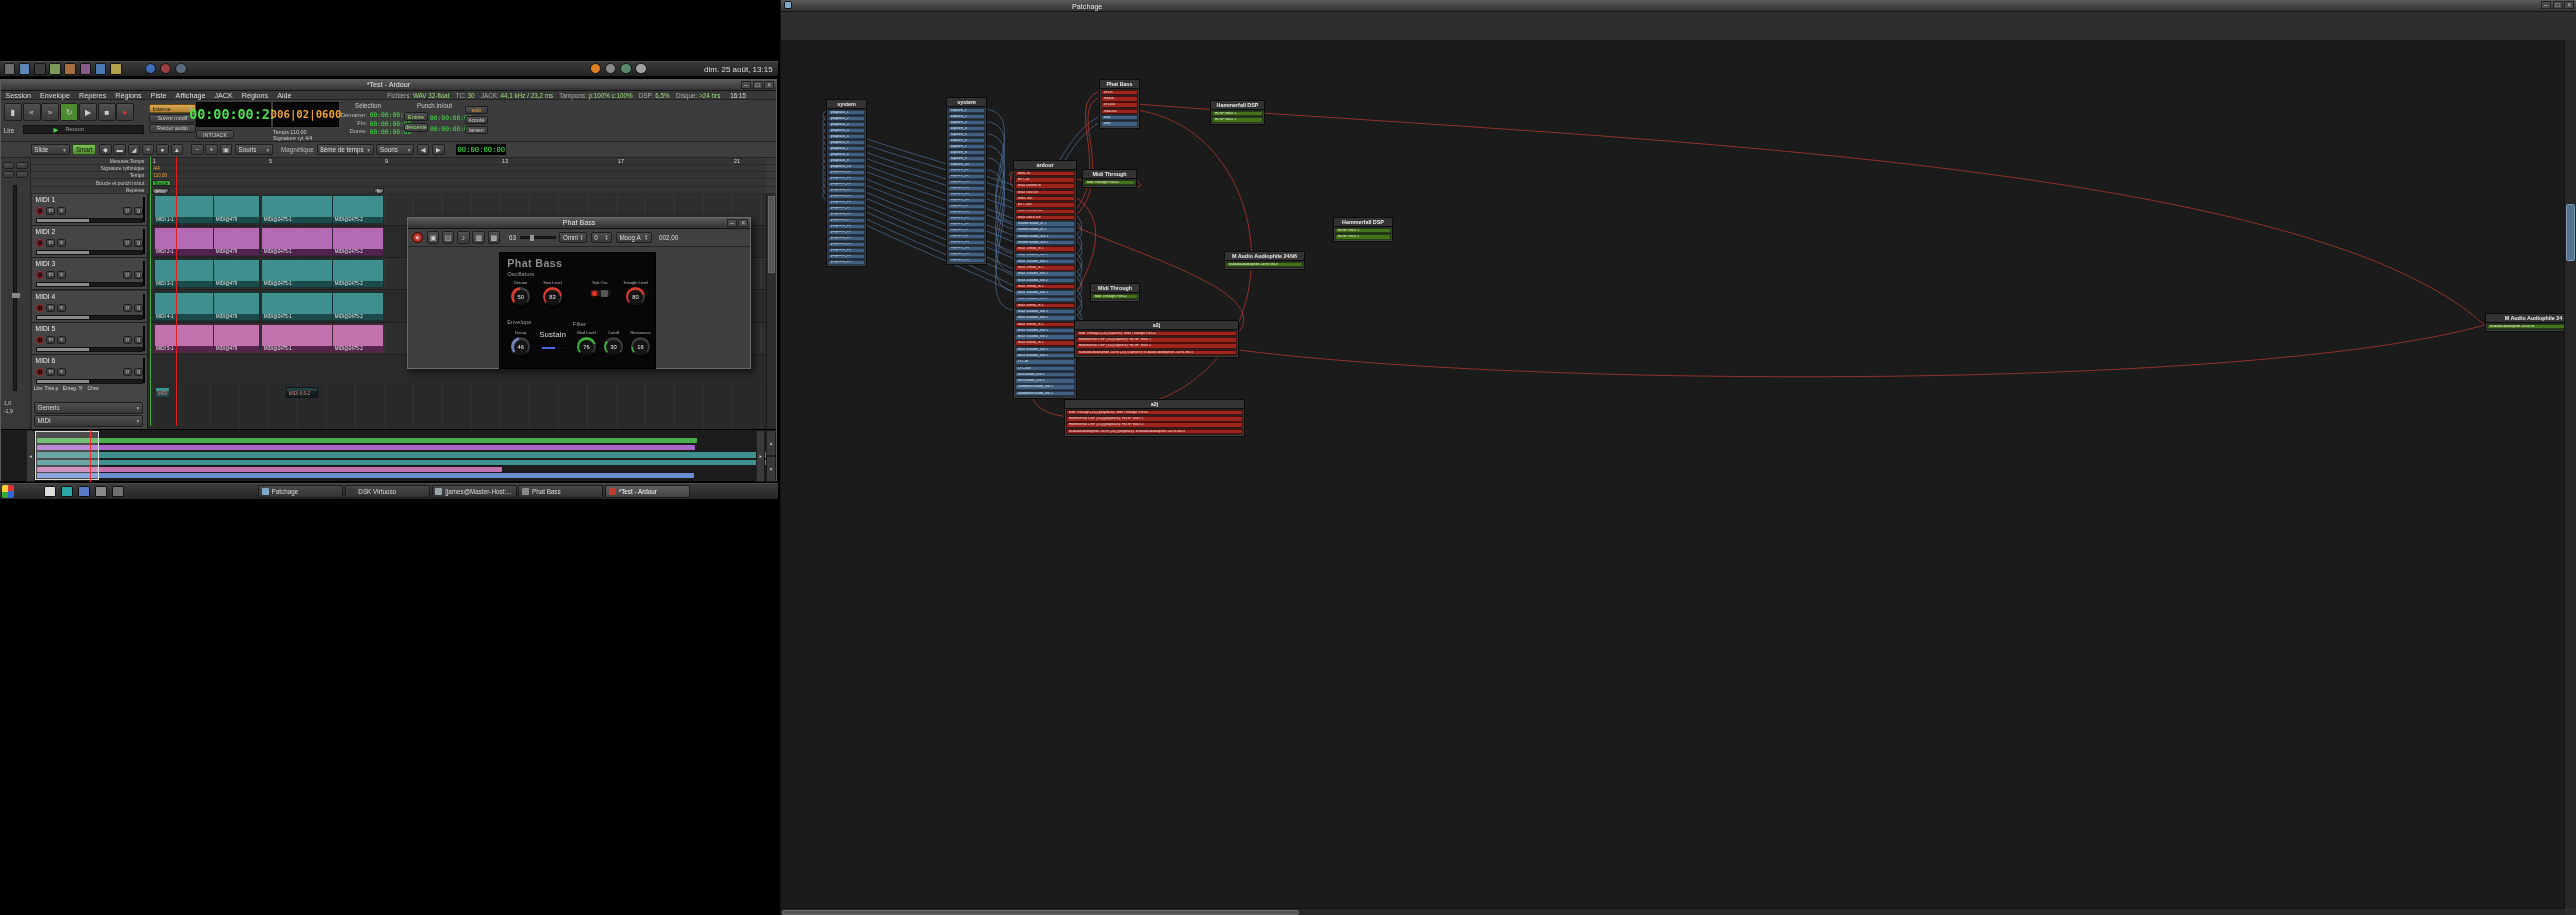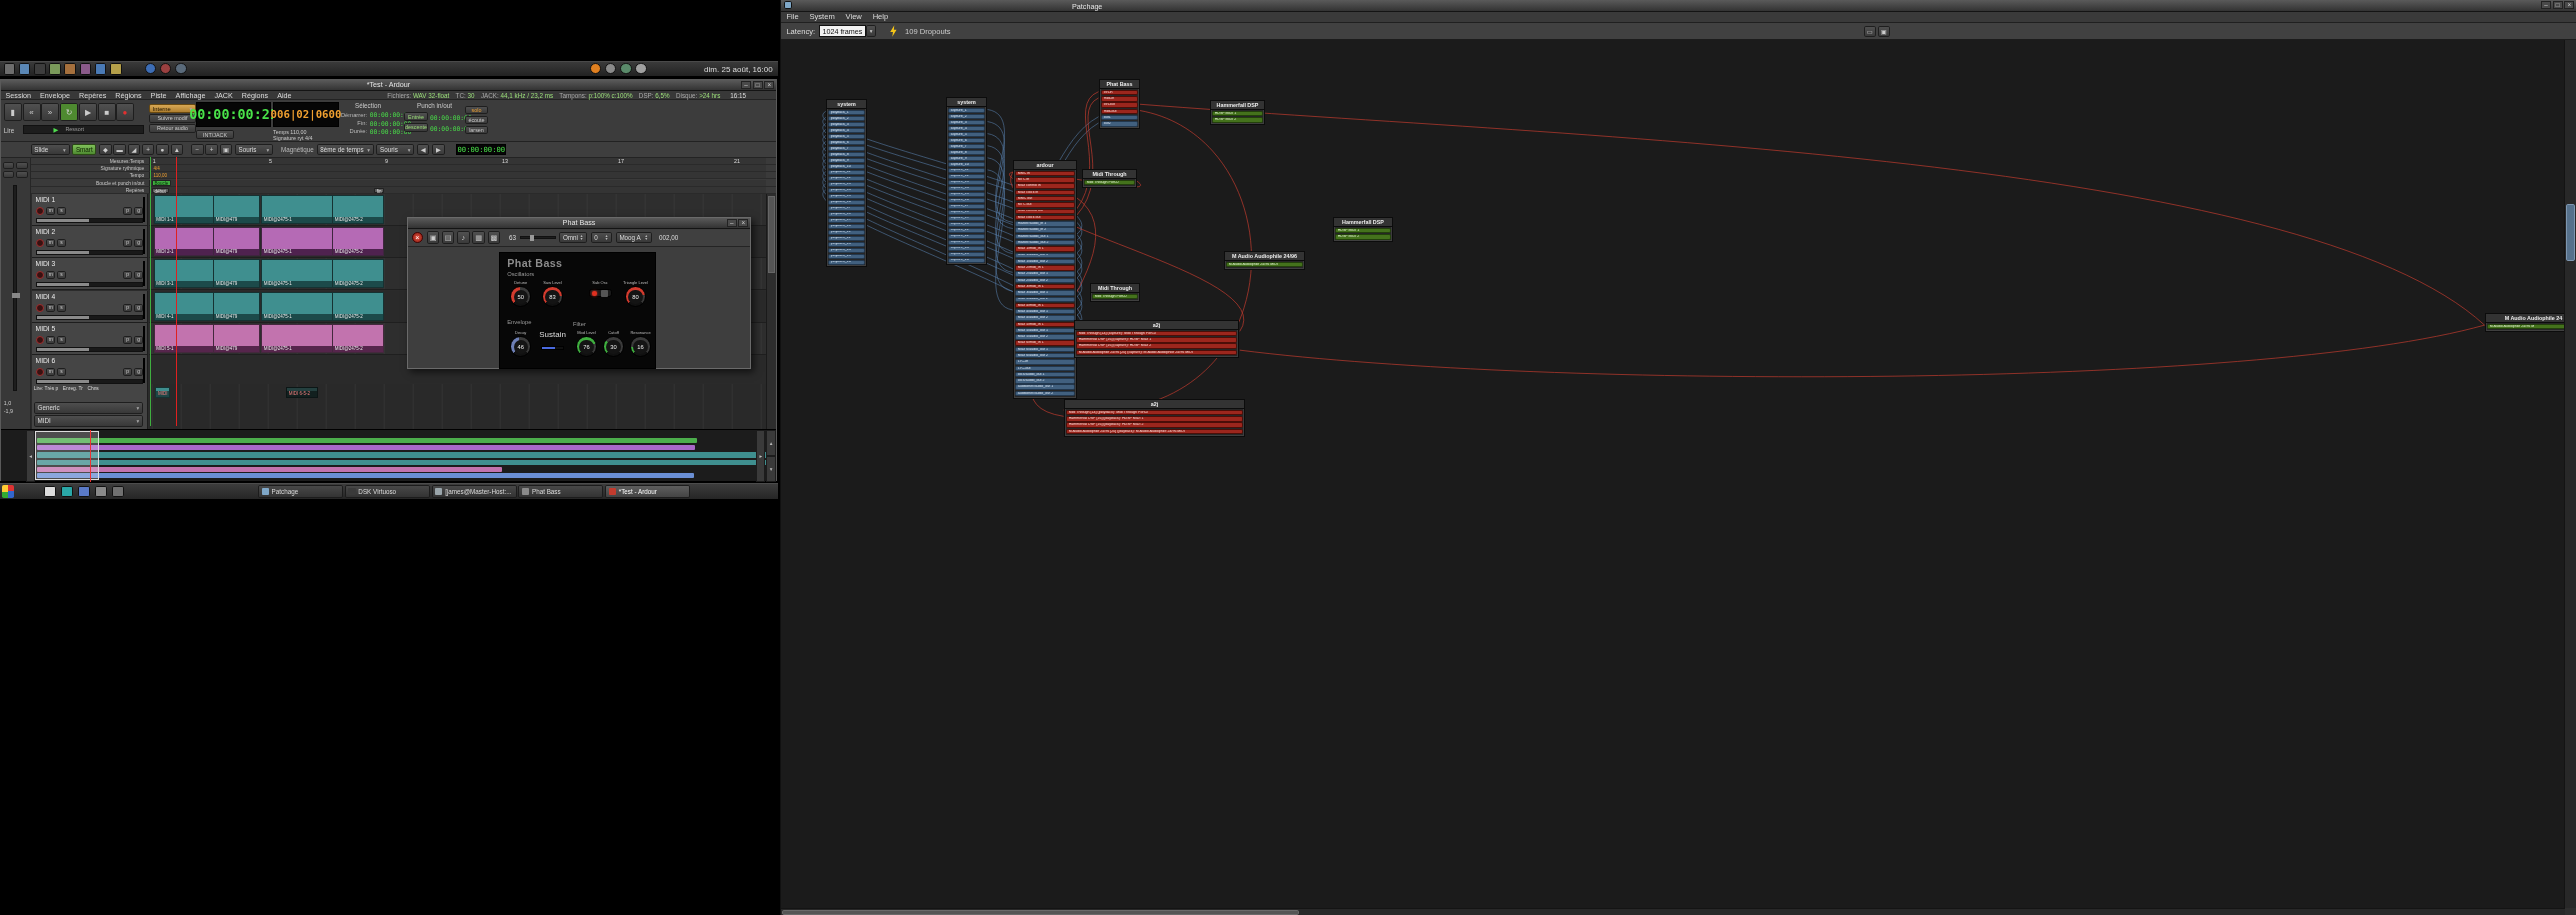--- a/index.html
+++ b/index.html
@@ -171,21 +171,21 @@
       <div class="tp-ic" style="background: rgb(61, 109, 181); border-radius: 50%;"></div>
       <div class="tp-ic" style="background: rgb(154, 64, 64); border-radius: 50%;"></div>
       <div class="tp-ic" style="background: rgb(90, 106, 122); border-radius: 50%;"></div>
     </div>
   <div id="tp-tray">
       <div class="tp-ic" style="background: rgb(224, 128, 32); border-radius: 50%;"></div>
       <div class="tp-ic" style="background: rgb(138, 138, 138); border-radius: 50%;"></div>
       <div class="tp-ic" style="background: rgb(90, 138, 106); border-radius: 50%;"></div>
       <div class="tp-ic" style="background: rgb(160, 160, 160); border-radius: 50%;"></div>
     </div>
-  <div id="tp-clock">dim. 25 août, 16:00</div>
+  <div id="tp-clock">dim. 25 août, 13:15</div>
 </div>
 
 <div id="ardour">
   <div class="tbar">
     <span>*Test - Ardour</span>
     <span class="winbtns">
       <span class="winbtn">–</span>
       <span class="winbtn">□</span>
       <span class="winbtn">×</span>
     </span>
@@ -713,35 +713,20 @@
 
 <div id="pg">
   <div class="tbar">
     <span class="tp-ic" style="width:8px;height:8px;margin-left:2.7px;background:#7fa7c7"></span>
     <span id="pg-title">Patchage</span>
     <span class="winbtns">
       <span class="winbtn">–</span>
       <span class="winbtn">□</span>
       <span class="winbtn">×</span>
     </span>
-  </div>
-  <div id="pg-menubar">
-      <div class="mi">File</div>
-      <div class="mi">System</div>
-      <div class="mi">View</div>
-      <div class="mi">Help</div>
-    </div>
-  <div id="pg-toolbar">
-    <span id="pg-lat-label">Latency:</span>
-    <div id="pg-lat-input">1024 frames</div>
-    <div class="btn" id="pg-lat-arrow">▾</div>
-    <div id="pg-bolt"></div>
-    <span id="pg-dropouts">109 Dropouts</span>
-    <div class="btn pg-minibtn" style="left:1083px">▭</div>
-    <div class="btn pg-minibtn" style="left:1097px">▣</div>
   </div>
   <div id="pg-canvas">
     <svg id="pg-svg" width="1784" height="868" viewBox="0 0 1995 970">
         <path d="M330,217.5 C390,172 8,107 50,79.4" class="a"></path>
         <path d="M330,224.5 C390,179 8,114 50,86.2" class="a"></path>
         <path d="M330,238.5 C390,193 8,121 50,92.9" class="a"></path>
         <path d="M330,245.5 C390,200 8,128 50,99.7" class="a"></path>
         <path d="M330,259.5 C390,214 8,134 50,106.4" class="a"></path>
         <path d="M330,266.5 C390,221 8,141 50,113.2" class="a"></path>
         <path d="M330,280.5 C390,235 8,148 50,119.9" class="a"></path>

